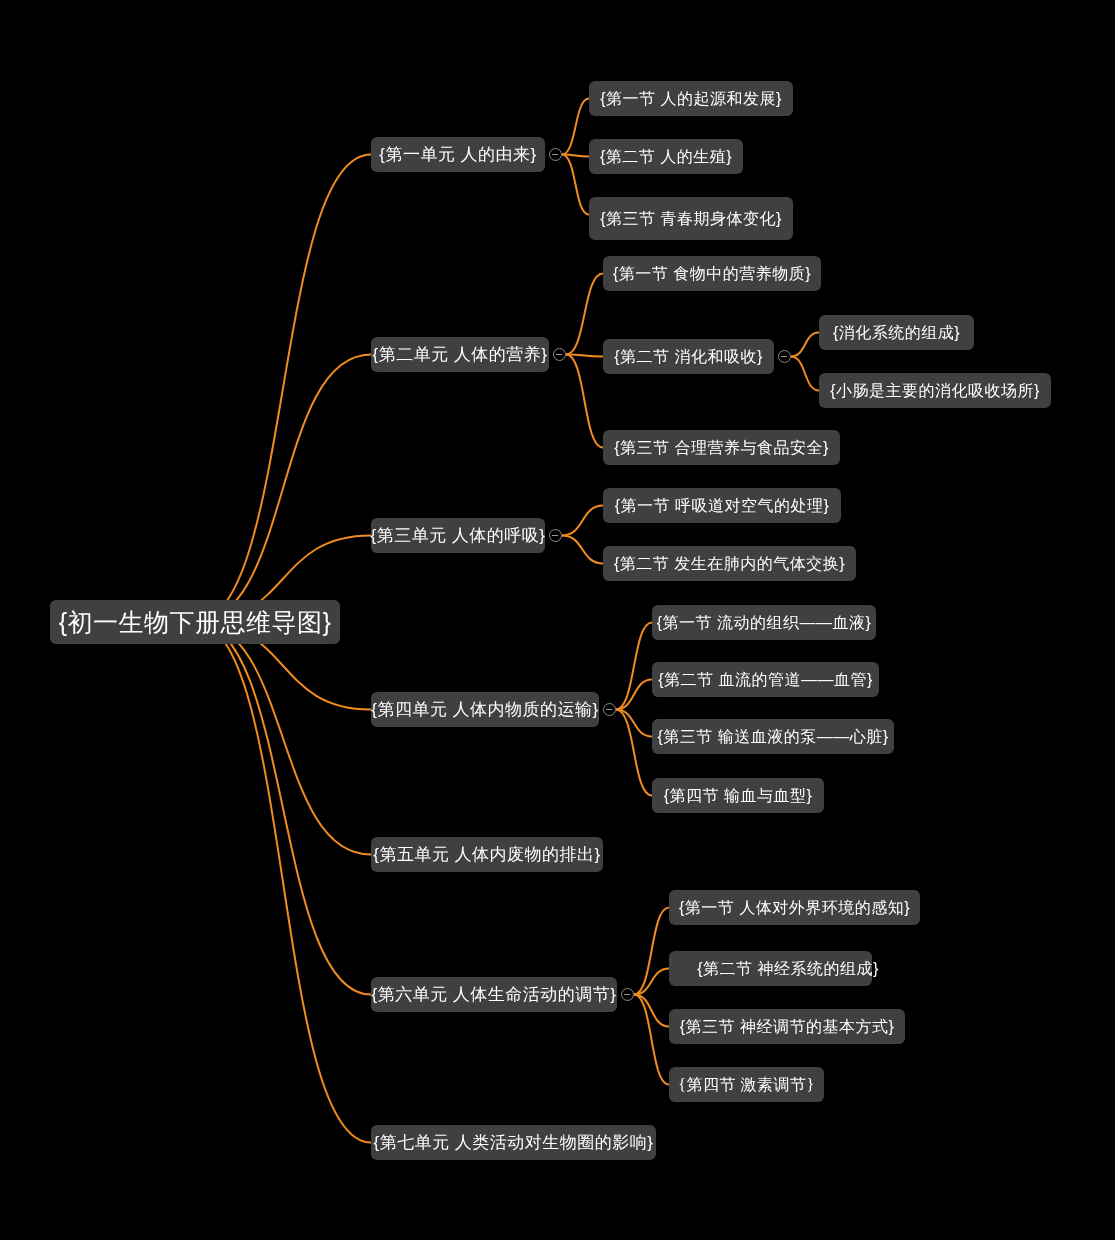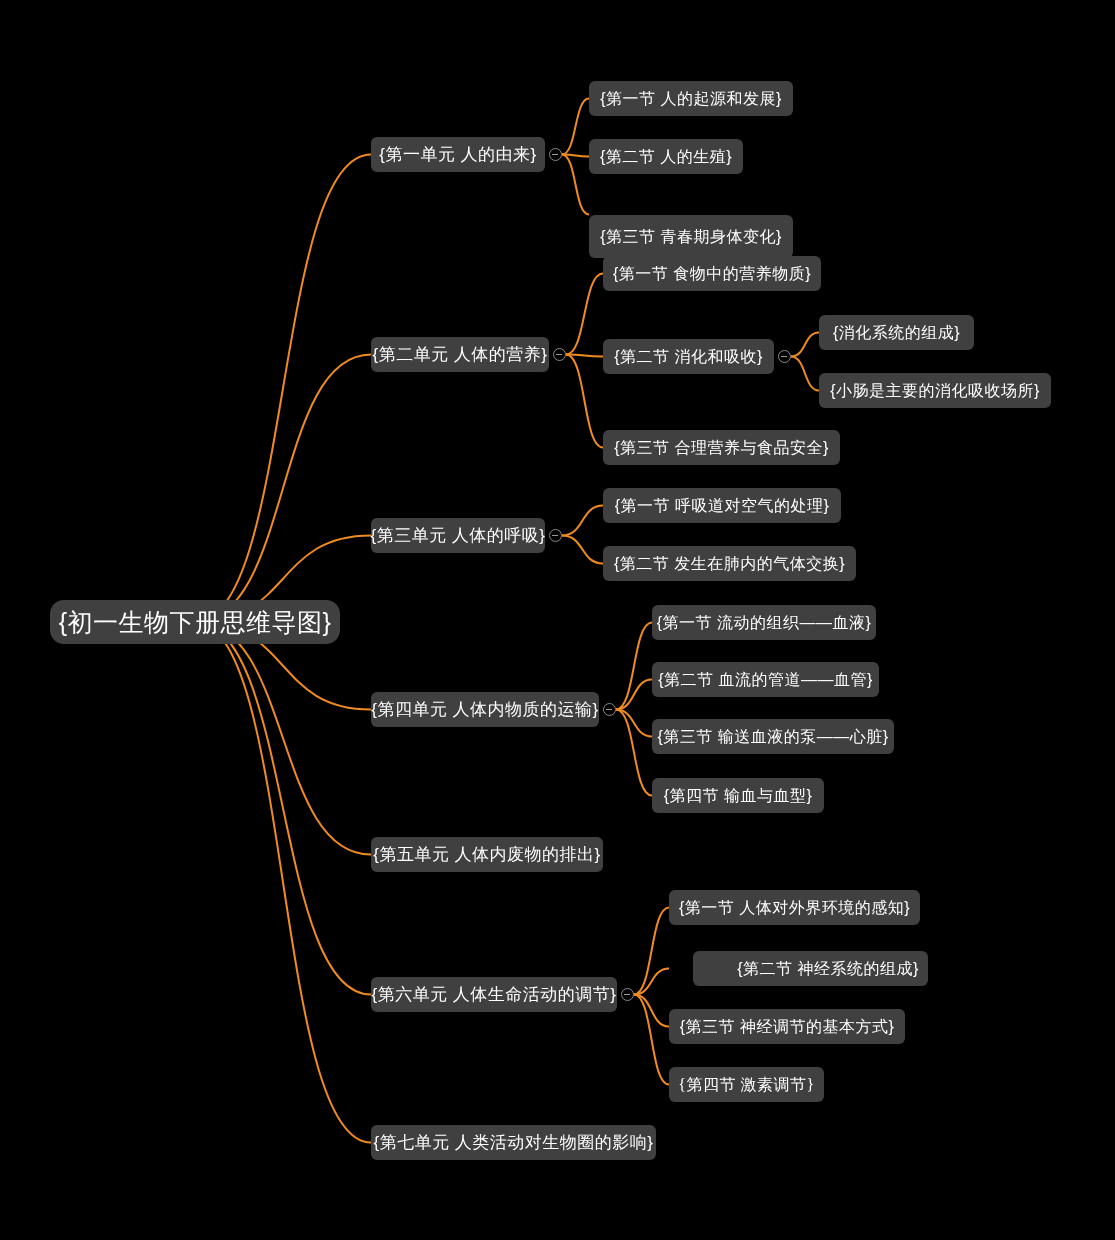--- a/index.html
+++ b/index.html
@@ -34,21 +34,21 @@
     border-radius: 6px;
     display: flex;
     align-items: center;
     justify-content: center;
     white-space: nowrap;
     line-height: 1;
     letter-spacing: 0.5px;
     text-shadow: 0 0 1px rgba(0,0,0,0.05);
   }
   .node.root {
-    border-radius: 14px;
+    border-radius: 6px;
     font-size: 25px;
     font-weight: normal;
     padding: 0 12px;
   }
   .node.lvl2 {
     font-size: 17px;
     padding: 12px 14px;
   }
   .node.lvl3 {
     font-size: 16px;
@@ -103,40 +103,40 @@
       <path d="M 634 994.5 C 653.25 994.5, 649.75 1084.5, 669 1084.5" stroke="#ef8b20" stroke-width="2" fill="none"></path>
       <path d="M 195 622 C 291.8 622, 274.2 1142.5, 371 1142.5" stroke="#ef8b20" stroke-width="2" fill="none"></path>
       <path d="M 791 356.5 C 806.4 356.5, 803.6 332.5, 819 332.5" stroke="#ef8b20" stroke-width="2" fill="none"></path>
       <path d="M 791 356.5 C 806.4 356.5, 803.6 390.5, 819 390.5" stroke="#ef8b20" stroke-width="2" fill="none"></path>
     </svg>
 <div class="node root" style="left: 50px; top: 600px; width: 290px; height: 44px;">{初一生物下册思维导图}</div>
     <div class="node lvl2" style="left: 371px; top: 137px; width: 174px; height: 35px;">{第一单元 人的由来}</div>
     <div class="toggle" style="left: 548.5px; top: 148px;"></div>
     <div class="node lvl3" style="left: 589px; top: 81px; width: 204px; height: 35px;">{第一节 人的起源和发展}</div>
     <div class="node lvl3" style="left: 589px; top: 139px; width: 154px; height: 35px;">{第二节 人的生殖}</div>
-    <div class="node lvl3" style="left: 589px; top: 197px; width: 204px; height: 43px; margin-top: 18px;">{第三节 青春期身体变化}</div>
+    <div class="node lvl3" style="left: 589px; top: 197px; width: 204px; height: 43px;">{第三节 青春期身体变化}</div>
     <div class="node lvl2" style="left: 371px; top: 337px; width: 178px; height: 35px;">{第二单元 人体的营养}</div>
     <div class="toggle" style="left: 552.5px; top: 348px;"></div>
     <div class="node lvl3" style="left: 603px; top: 256px; width: 218px; height: 35px;">{第一节 食物中的营养物质}</div>
     <div class="node lvl3" style="left: 603px; top: 339px; width: 171px; height: 35px;">{第二节 消化和吸收}</div>
     <div class="node lvl3" style="left: 603px; top: 430px; width: 237px; height: 35px;">{第三节 合理营养与食品安全}</div>
     <div class="node lvl2" style="left: 371px; top: 518px; width: 174px; height: 35px;">{第三单元 人体的呼吸}</div>
     <div class="toggle" style="left: 548.5px; top: 529px;"></div>
     <div class="node lvl3" style="left: 603px; top: 488px; width: 238px; height: 35px;">{第一节 呼吸道对空气的处理}</div>
     <div class="node lvl3" style="left: 603px; top: 546px; width: 253px; height: 35px;">{第二节 发生在肺内的气体交换}</div>
     <div class="node lvl2" style="left: 371px; top: 692px; width: 228px; height: 35px;">{第四单元 人体内物质的运输}</div>
     <div class="toggle" style="left: 602.5px; top: 703px;"></div>
     <div class="node lvl3" style="left: 652px; top: 605px; width: 224px; height: 35px;">{第一节 流动的组织——血液}</div>
     <div class="node lvl3" style="left: 652px; top: 662px; width: 227px; height: 35px;">{第二节 血流的管道——血管}</div>
     <div class="node lvl3" style="left: 652px; top: 719px; width: 242px; height: 35px;">{第三节 输送血液的泵——心脏}</div>
     <div class="node lvl3" style="left: 652px; top: 778px; width: 172px; height: 35px;">{第四节 输血与血型}</div>
     <div class="node lvl2" style="left: 371px; top: 837px; width: 232px; height: 35px;">{第五单元 人体内废物的排出}</div>
     <div class="node lvl2" style="left: 371px; top: 977px; width: 246px; height: 35px;">{第六单元 人体生命活动的调节}</div>
     <div class="toggle" style="left: 620.5px; top: 988px;"></div>
     <div class="node lvl3" style="left: 669px; top: 890px; width: 251px; height: 35px;">{第一节 人体对外界环境的感知}</div>
-    <div class="node lvl3" style="left: 693px; top: 951px; width: 235px; height: 35px; padding-left: 48px;">{第二节 神经系统的组成}</div>
+    <div class="node lvl3" style="left: 669px; top: 951px; width: 203px; height: 35px; padding-left: 48px;">{第二节 神经系统的组成}</div>
     <div class="node lvl3" style="left: 669px; top: 1009px; width: 236px; height: 35px;">{第三节 神经调节的基本方式}</div>
     <div class="node lvl3" style="left: 669px; top: 1067px; width: 155px; height: 35px; font-family: Liberation Serif, serif;">{第四节 激素调节}</div>
     <div class="node lvl2" style="left: 371px; top: 1125px; width: 285px; height: 35px;">{第七单元 人类活动对生物圈的影响}</div>
     <div class="toggle" style="left: 777.5px; top: 350px;"></div>
     <div class="node lvl3" style="left: 819px; top: 315px; width: 155px; height: 35px;">{消化系统的组成}</div>
     <div class="node lvl3" style="left: 819px; top: 373px; width: 232px; height: 35px;">{小肠是主要的消化吸收场所}</div>
   </div>
 
 </body></html>

